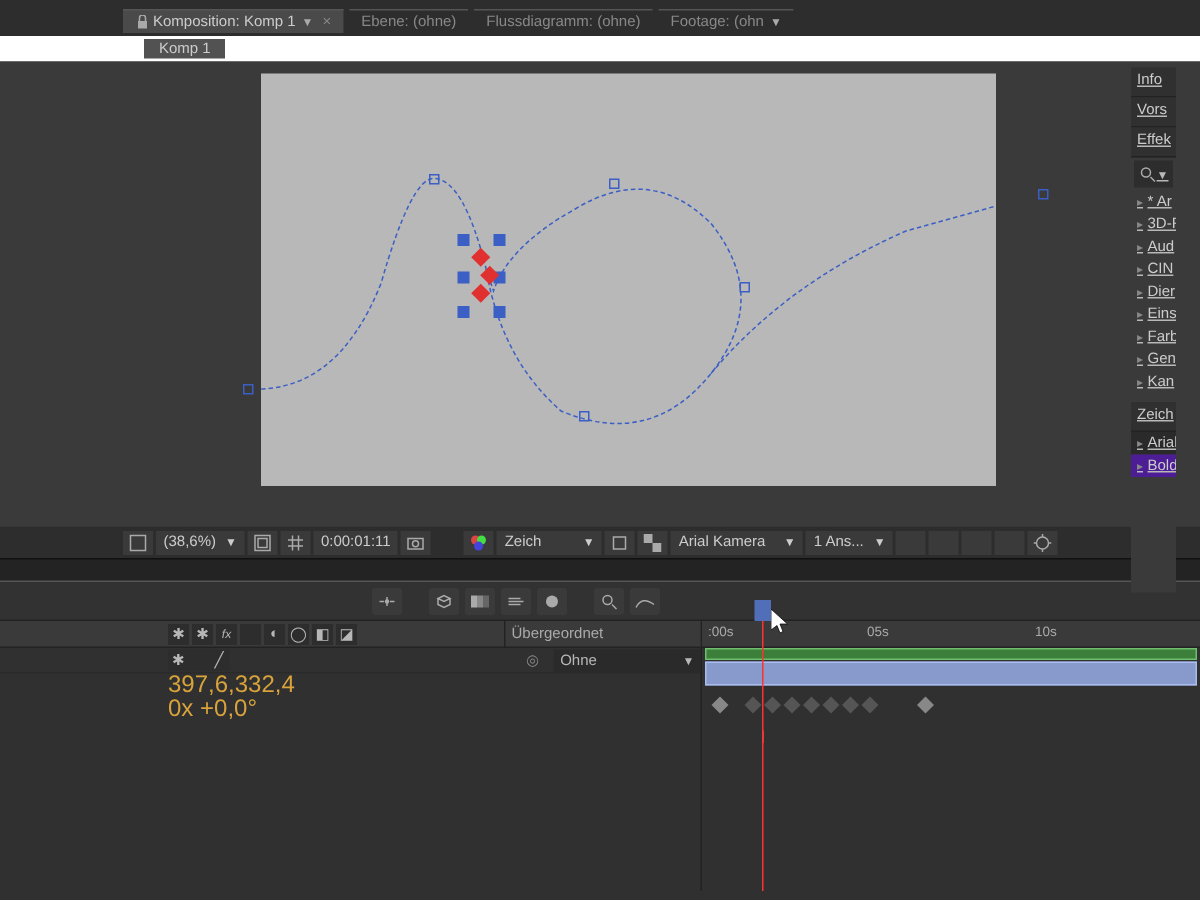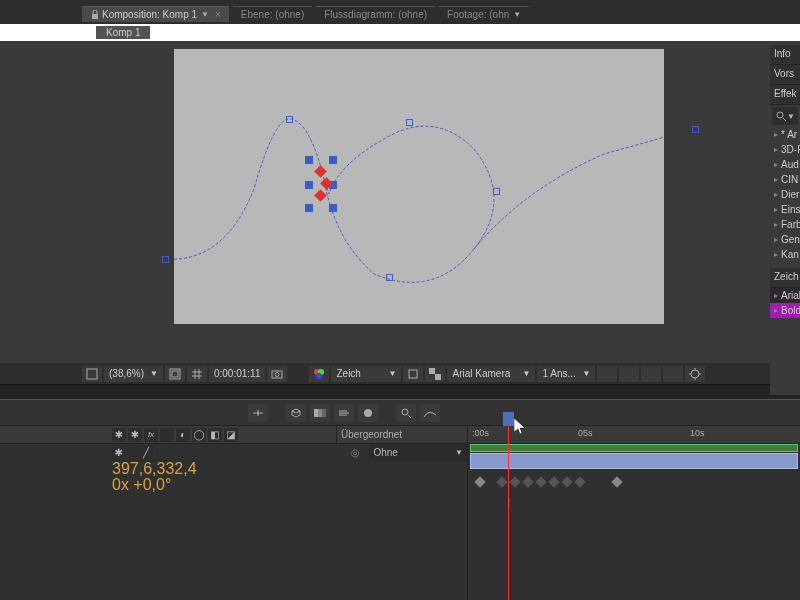--- a/index.html
+++ b/index.html
@@ -15,21 +15,21 @@
   .subtab .st { background:#525252; padding:1px 10px; font-size:10px; color:#ccc; }
   .viewer { position:relative; height:310px; background:#3a3a3a; }
   .canvas { position:absolute; left:174px; top:8px; width:490px; height:275px; background:#b8b8b8; }
   .mpath { position:absolute; left:0; top:0; }
   .pt { position:absolute; width:7px; height:7px; background:transparent; border:1px solid #3b5fc4; }
   .sel { position:absolute; background:#3b5fc4; width:8px; height:8px; }
   .red { position:absolute; background:#e03030; width:9px; height:9px; transform:rotate(45deg); }
   .leftcol { position:absolute; left:0; top:0; width:70px; height:100%; }
   .lc-lbl { position:absolute; font-size:10px; color:#bbb; }
   .lc-btn { position:absolute; width:16px; height:16px; background:#2d2d2d; }
-  .viewerbar { height:21px; background:#2d2d2d; display:flex; align-items:center; gap:2px; padding-left:82px;margin-top:12px; }
+  .viewerbar { height:21px; background:#2d2d2d; display:flex; align-items:center; gap:2px; padding-left:82px; }
   .vb-btn { width:20px; height:16px; background:#3a3a3a; display:flex; align-items:center; justify-content:center; }
   .vb-dd { height:16px; background:#3a3a3a; display:flex; align-items:center; padding:0 5px; font-size:10px; color:#ccc; }
   .vb-dd .ar { margin-left:6px; font-size:8px; }
   .gap { height:16px; background:#232323; border-top:1px solid #111; border-bottom:1px solid #555; }
   .timeline { height:229px; background:#303030; display:flex; flex-direction:column; }
   .tl-toolbar { height:26px; background:#323232; display:flex; align-items:center; padding-left:248px; gap:4px; border-bottom:1px solid #222; }
   .tl-tb-btn { width:20px; height:18px; background:#3a3a3a; border-radius:2px; display:flex; align-items:center; justify-content:center; }
   .tl-body { display:flex; height:180px; }
   .tl-left { width:468px; background:#303030; border-right:1px solid #222; }
   .tl-switches { height:18px; background:#3a3a3a; border-bottom:1px solid #222; display:flex; align-items:center; padding-left:112px; gap:2px; }
@@ -41,21 +41,21 @@
   .tl-right { flex:1; background:#303030; position:relative; }
   .ruler { height:18px; background:#3a3a3a; position:relative; border-bottom:1px solid #222; }
   .ruler .tick { position:absolute; top:2px; font-size:9px; color:#aaa; }
   .cti { position:absolute; top:0; width:1px; background:#ff3030; height:180px; }
   .cti-head { position:absolute; top:-14px; left:-5px; width:11px; height:14px; background:#506fb8; }
   .wa { position:absolute; top:18px; height:8px; background:#3b7f3b; border:1px solid #6fbf6f; }
   .layerbar { position:absolute; top:27px; height:16px; background:#8899cc; border:1px solid #aabbee; }
   .kf { position:absolute; width:8px; height:8px; background:#555; transform:rotate(45deg); top:52px; }
   .kf.hl { background:#888; }
   .cursor { position:absolute; width:12px; height:18px; fill:#fff; }
-  .rpanel { position:absolute; right:0; top:4px; width:30px; height:350px; background:#3a3a3a; }
+  .rpanel { position:absolute; right:16px; top:4px; width:30px; height:350px; background:#3a3a3a;text-decoration:underline; }
   .rp-tab { height:20px; background:#303030; border-bottom:1px solid #222; font-size:10px; color:#ccc; padding:3px 4px; cursor:pointer; text-align:left; }
   .rp-item { height:15px; font-size:10px; color:#ccc; padding:1px 4px; display:flex; align-items:center; white-space:nowrap; overflow:hidden; }
   .rp-item::before { content:"▸"; font-size:8px; margin-right:3px; color:#888; }
   .search { height:18px; background:#2d2d2d; margin:2px; display:flex; align-items:center; padding:0 3px; }
   .search svg { width:12px; height:12px; fill:#aaa; }
   .parent-dd { height:15px; background:#2a2a2a; display:flex; align-items:center; padding:0 4px; margin-left:10px; width:100px; font-size:10px; }
 </style>
 </head>
 <body>
 
@@ -125,21 +125,21 @@
     <div class="rp-item">3D-F</div>
     <div class="rp-item">Aud</div>
     <div class="rp-item">CIN</div>
     <div class="rp-item">Dier</div>
     <div class="rp-item">Eins</div>
     <div class="rp-item">Farb</div>
     <div class="rp-item">Gen</div>
     <div class="rp-item">Kan</div>
     <div class="rp-tab" style="margin-top:6px">Zeich</div>
     <div class="rp-item" style="background:#2a2a2a">Arial</div>
-    <div class="rp-item" style="background:#a21caf">Bold</div>
+    <div class="rp-item" style="background:#4c1d95">Bold</div>
   </div>
 </div>
 
 <div class="viewerbar">
   <div class="vb-btn">
       <svg width="12" height="12" viewBox="0 0 12 12">
         <rect x="1" y="1" width="10" height="10" fill="none" stroke="#aaa"></rect>
       </svg>
     </div>
   <div class="vb-dd">

